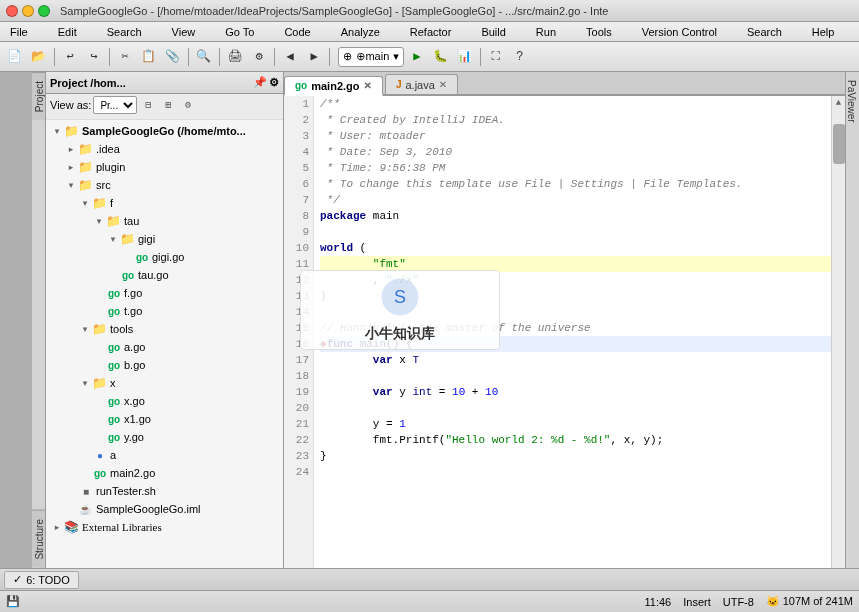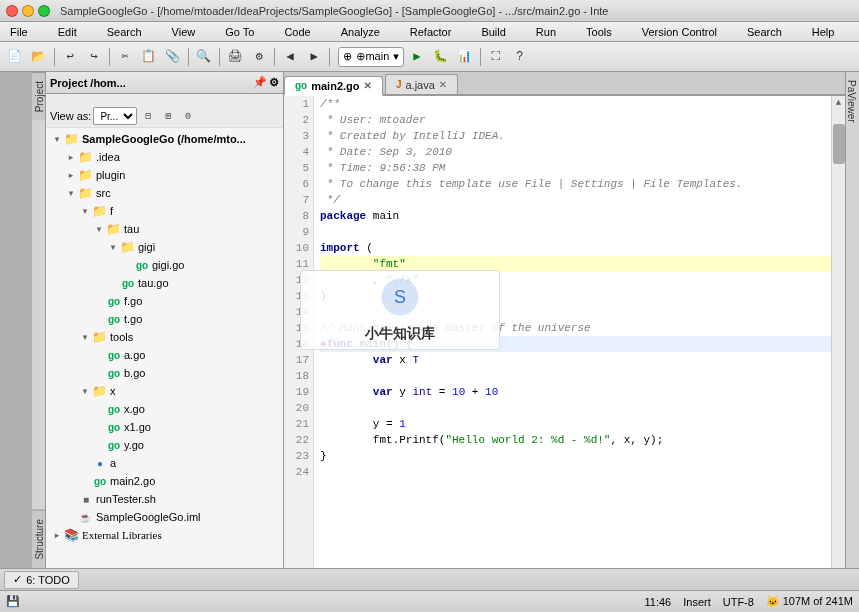--- a/index.html
+++ b/index.html
@@ -112,26 +112,26 @@
       display: flex;
       align-items: center;
       padding: 0 4px;
       border-bottom: 1px solid #999;
       font-family: Arial, sans-serif;
       font-size: 11px;
       font-weight: bold;
     }
     .panel-toolbar {
       display: flex;
-      align-items: flex-end;
+      align-items: flex-start;
       padding: 2px 4px;
       gap: 2px;
       border-bottom: 1px solid #DDD;
       background: #EBEBEB;
-      height: 34px;
+      height: 26px;
     }
     .panel-btn {
       width: 18px; height: 18px;
       display: flex; align-items: center; justify-content: center;
       cursor: pointer;
       font-size: 10px;
       color: #555;
       border: 1px solid transparent;
     }
     .view-as {
@@ -656,37 +656,37 @@
           <div class="line-num">21</div>
           <div class="line-num">22</div>
           <div class="line-num">23</div>
           <div class="line-num">24</div>
         </div>
 
         <div class="code-content">
 
           <div class="code-line"><span class="cm">/**</span></div>
 
+          <div class="code-line"><span class="cm"> * Created by IntelliJ IDEA.</span></div>
+
           <div class="code-line"><span class="cm"> * User: mtoader</span></div>
 
-          <div class="code-line"><span class="cm"> * Created by IntelliJ IDEA.</span></div>
-
           <div class="code-line"><span class="cm"> * Date: Sep 3, 2010</span></div>
 
           <div class="code-line"><span class="cm"> * Time: 9:56:38 PM</span></div>
 
           <div class="code-line"><span class="cm"> * To change this template use File | Settings | File Templates.</span></div>
 
           <div class="code-line"><span class="cm"> */</span></div>
 
           <div class="code-line"><span class="kw">package</span> main</div>
 
           <div class="code-line"></div>
 
-          <div class="code-line"><span class="kw">import</span> (</div>
+          <div class="code-line"><span class="kw">world</span> (</div>
 
           <div class="code-line highlighted">        <span class="st">"fmt"</span></div>
 
           <div class="code-line">        , <span class="st">"./x"</span></div>
 
           <div class="code-line">)</div>
 
           <div class="code-line"></div>
 
           <div class="code-line"><span class="cm">// Hannibal is the master of the universe</span></div>

